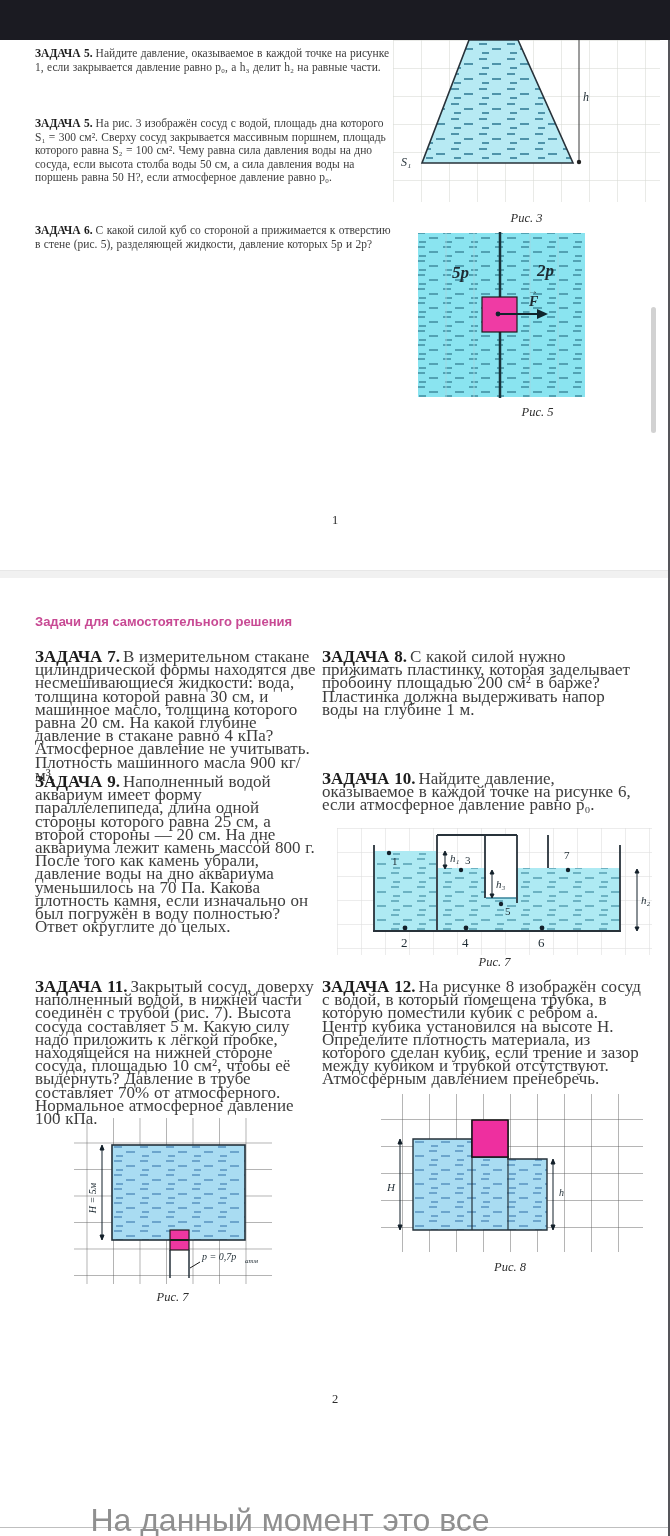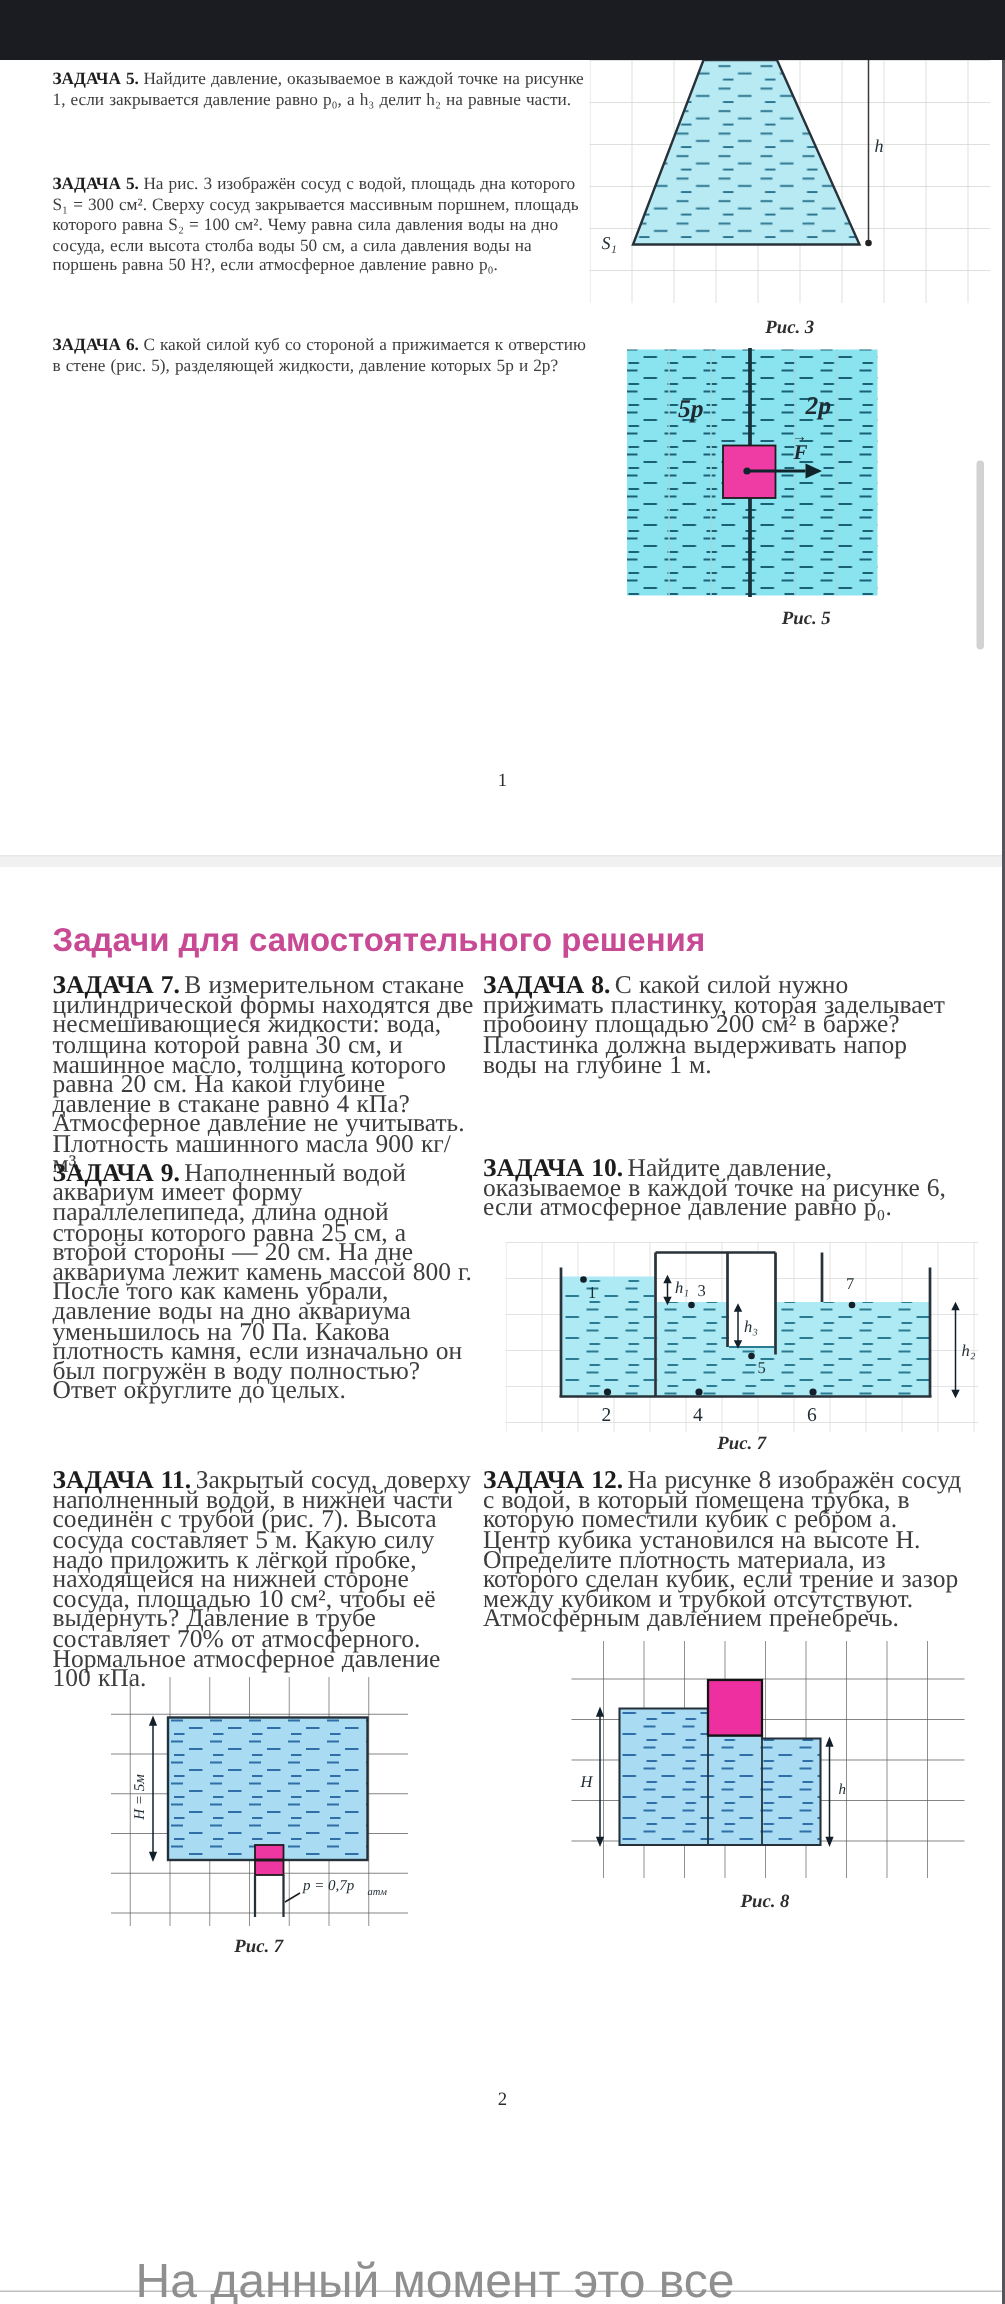--- a/index.html
+++ b/index.html
@@ -8,23 +8,23 @@
   .statusbar{position:absolute;left:0;top:0;width:670px;height:40px;background:#1b1b22;}
   .page{position:absolute;left:0;width:670px;background:#ffffff;}
   .page1{top:40px;height:530px;}
   .page2{top:578px;height:950px;}
   .separator{position:absolute;left:0;top:570px;width:670px;height:8px;background:#f1f1f1;
              border-top:1px solid #e7e7e7;border-bottom:1px solid #e9e9e9;}
   .task{position:absolute;font-size:11.5px;line-height:13.6px;color:#3d3d3d;word-spacing:.5px;}
   .p2 .task, .task.small{font-size:17px;line-height:13.2px;}
   .task b{color:#1d1d1d;font-weight:bold;margin-right:3px;}
   .heading{position:absolute;left:35px;top:614px;font-family:"Liberation Sans",sans-serif;
-           font-weight:bold;font-size:22px;color:#c84a94;}
+           font-weight:bold;font-size:13px;color:#c84a94;}
   .pagenum{position:absolute;left:0;width:670px;text-align:center;font-size:12.5px;color:#2c2c2c;}
-  .figcap{position:absolute;text-align:center;font-style:italic;font-size:12.5px;color:#2e2e2e;font-weight:bold;}
+  .figcap{position:absolute;text-align:center;font-style:italic;font-size:12.5px;color:#2e2e2e;}
   .figsvg{position:absolute;}
   .svgt{font-family:"Liberation Serif",serif;fill:#1e2b33;}
   .it{font-style:italic;}
   .bigp{font-size:17px;font-weight:bold;font-style:italic;}
   .footer-line{position:absolute;left:0;top:1527px;width:670px;height:1px;background:#bfbfbf;}
   .footer-text{position:absolute;left:0;top:1502px;width:580px;text-align:center;
                font-family:"Liberation Sans",sans-serif;font-size:32px;color:#8f8f8f;}
   .scroll-thumb{position:absolute;left:651px;top:307px;width:5px;height:126px;
                 background:#d2d2d2;border-radius:3px;}
   .right-edge{position:absolute;left:668px;top:40px;width:2px;height:1496px;background:#55555a;}

